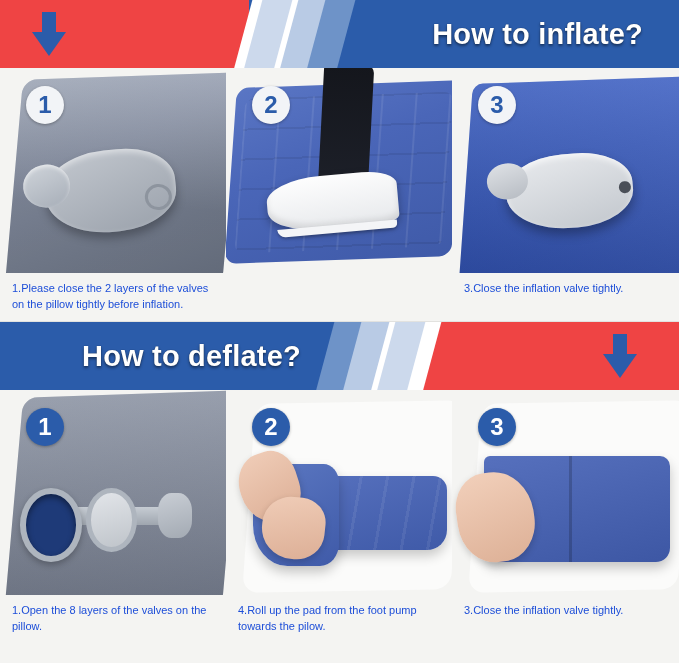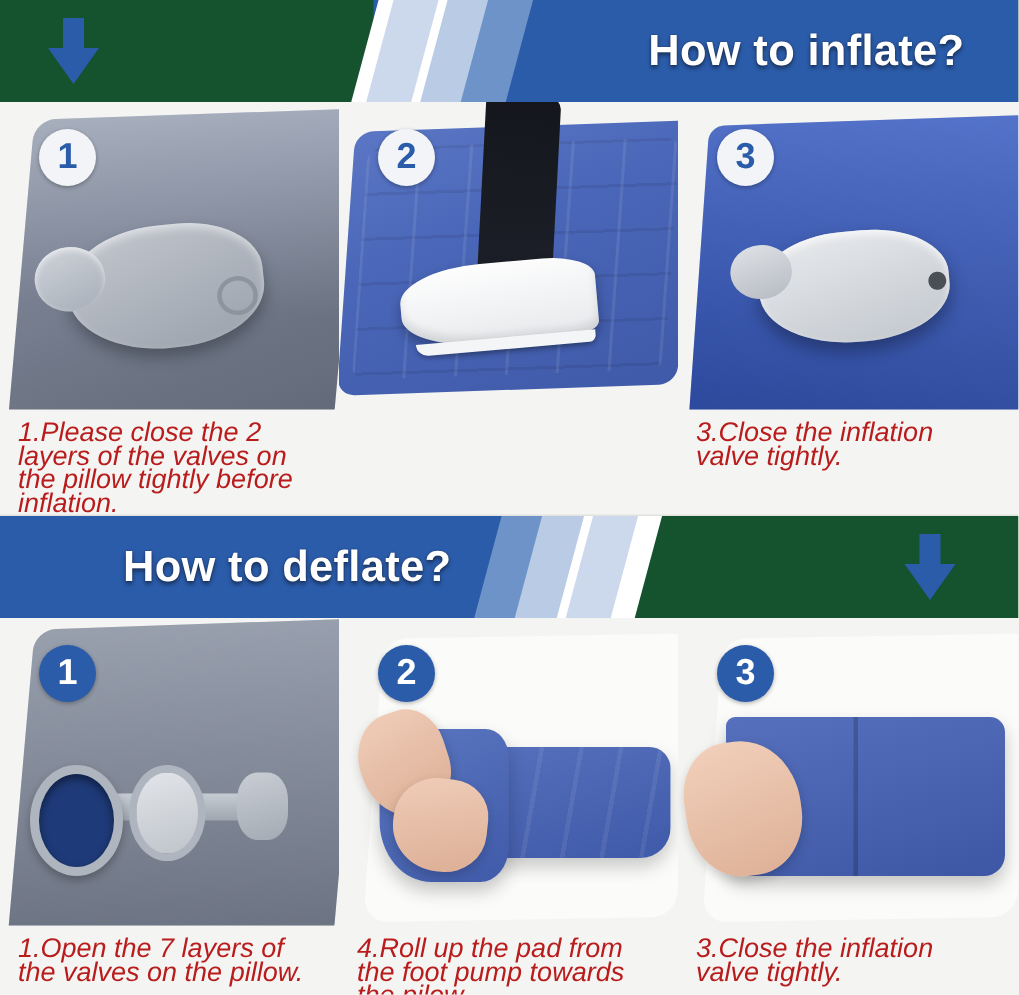--- a/index.html
+++ b/index.html
@@ -5,21 +5,21 @@
   html,body{margin:0;padding:0;}
   body{
     width:679px;height:663px;
     background:#f4f4f2;
     font-family:"Liberation Sans", sans-serif;
     overflow:hidden;
   }
   .page{position:relative;width:679px;height:663px;background:#f4f4f2;}
 
   
-  .banner{position:relative;width:679px;height:68px;overflow:hidden;background:#14532d;}
+  .banner{position:relative;width:679px;height:68px;overflow:hidden;background:#ef4444;}
   .banner .bg-solid{position:absolute;top:0;height:68px;background:#2b5caa;}
   .banner .stripe{position:absolute;top:-6px;height:82px;transform:skewX(-15deg);}
 
   
   .banner-inflate .bg-solid{right:0;width:430px;}
   .banner-inflate .s1{left:243px;width:16px;background:#ffffff;}
   .banner-inflate .s2{left:253px;width:32px;background:#ccd9ec;}
   .banner-inflate .s3{left:283px;width:10px;background:#ffffff;}
   .banner-inflate .s4{left:289px;width:30px;background:#b9cbe5;}
   .banner-inflate .s5{left:316px;width:30px;background:#6e93c8;}
@@ -57,22 +57,22 @@
   .row{display:flex;width:679px;}
   .panel{width:226px;box-sizing:border-box;}
   .panel:nth-child(2){width:226px;}
   .panel:nth-child(3){width:227px;}
 
   .photo{position:relative;width:100%;height:205px;overflow:hidden;background:#f4f4f2;}
   .photo-inner{position:absolute;inset:0;}
 
   .caption{
     padding:8px 12px 0 12px;
-    font-size:18px;line-height:15.5px;color:#b91c1c;
-    min-height:48px;box-sizing:border-box;font-style:italic;
+    font-size:11px;line-height:15.5px;color:#1d4ed8;
+    min-height:48px;box-sizing:border-box;
   }
 
   
   .badge{
     position:absolute;left:26px;top:18px;
     width:38px;height:38px;border-radius:50%;
     display:flex;align-items:center;justify-content:center;
     font-size:24px;font-weight:bold;z-index:9;
     box-shadow:0 1px 3px rgba(0,0,0,.3);
   }
@@ -326,21 +326,21 @@
       <div class="photo">
         <div class="photo-inner">
           <div class="mat-gray2"></div>
           <div class="strap"></div>
           <div class="ring-open"></div>
           <div class="cap-closed"></div>
           <div class="strap-tab"></div>
         </div>
         <div class="badge badge-dark">1</div>
       </div>
-      <div class="caption">1.Open the 7 layers of the valves on the pillow.</div>
+      <div class="caption">1.Open the 8 layers of the valves on the pillow.</div>
     </div>
 
     <div class="panel">
       <div class="photo">
         <div class="photo-inner">
           <div class="white-bg"></div>
           <div class="panel-white"></div>
           <div class="sheet"></div>
           <div class="roll"></div>
           <div class="hand hand-a"></div>

